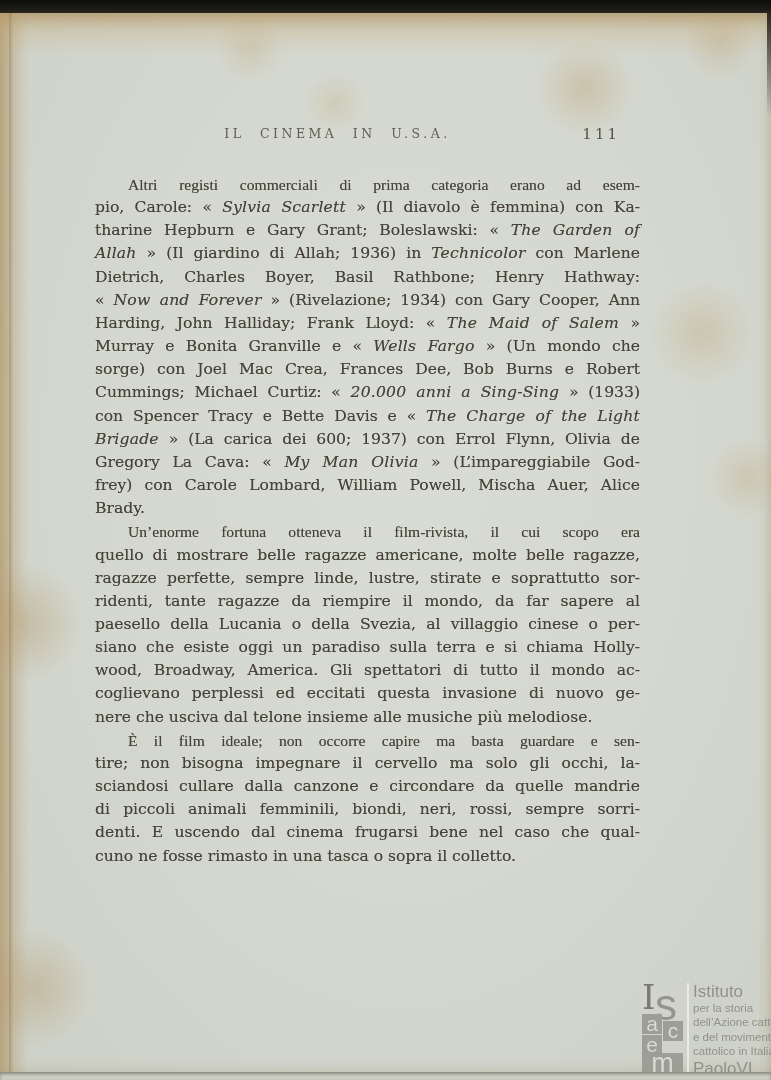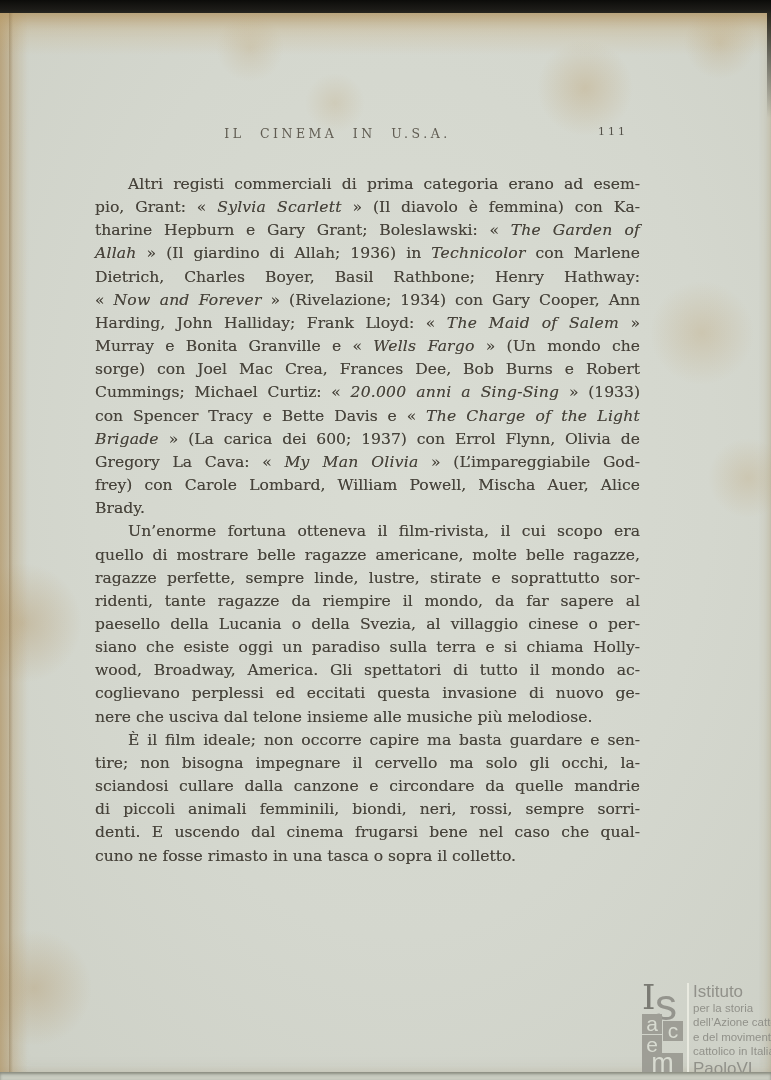--- a/index.html
+++ b/index.html
@@ -34,28 +34,28 @@
   .crease{position:absolute;left:9px;top:0;bottom:0;width:4px;
     background:linear-gradient(90deg, rgba(115,90,50,.30), rgba(115,90,50,0));}
   
   .bottom-strip{position:absolute;left:0;right:0;bottom:0;height:8px;background:#c9ccc0;
     box-shadow:inset 0 2px 3px rgba(55,55,45,.45);}
 
   
   .page-header{position:absolute;left:95px;top:113px;width:545px;height:22px;color:#5d5a51;}
   .running-title{display:block;text-align:center;transform:translateX(-30px);
     font-size:12.5px;letter-spacing:3.5px;word-spacing:8px;color:#605c52;}
-  .page-number{position:absolute;right:12px;top:-1px;font-size:11px;letter-spacing:3px;color:#55524a;}
+  .page-number{position:absolute;right:20px;top:-1px;font-size:15px;letter-spacing:3px;color:#55524a;}
 
   
   .text-block{position:absolute;left:95px;top:160px;width:545px;
     font-size:15.6px;line-height:23.15px;color:#46423a;
     text-shadow:0 0 .5px rgba(70,64,52,.55);}
   .line{text-align:justify;text-align-last:justify;}
-  .line.first{text-indent:33px;}
+  .line.first{text-indent:33px;font-family:Liberation Serif, serif;}
   .line.last{text-align-last:left;}
   .line i{letter-spacing:.2px;}
 
   
   .wm{position:absolute;left:642px;top:970px;display:flex;opacity:.92;
       font-family:"Liberation Sans", sans-serif;}
   .wm-letters{position:relative;width:41px;height:94px;}
   .wm-letters span{position:absolute;display:block;}
   .wm-letters span:nth-child(1){left:0;top:-3px;font-family:"DejaVu Serif",serif;
     font-size:34px;line-height:34px;color:#73736c;}
@@ -84,21 +84,21 @@
     <div class="crease"></div>
 
     <div class="page-header">
       <span class="running-title">IL CINEMA IN U.S.A.</span>
       <span class="page-number">111</span>
     </div>
 
     <div class="text-block">
         <div>
           <div class="line first"><span>Altri registi commerciali di prima categoria erano ad esem-</span></div>
-          <div class="line"><span>pio, Grant: « </span><i>Sylvia Scarlett</i><span> » (Il diavolo è femmina) con Ka-</span></div>
+          <div class="line"><span>pio, Carole: « </span><i>Sylvia Scarlett</i><span> » (Il diavolo è femmina) con Ka-</span></div>
           <div class="line"><span>tharine Hepburn e Gary Grant; Boleslawski: « </span><i>The Garden of</i></div>
           <div class="line"><i>Allah</i><span> » (Il giardino di Allah; 1936) in </span><i>Technicolor</i><span> con Marlene</span></div>
           <div class="line"><span>Dietrich, Charles Boyer, Basil Rathbone; Henry Hathway:</span></div>
           <div class="line"><span>« </span><i>Now and Forever</i><span> » (Rivelazione; 1934) con Gary Cooper, Ann</span></div>
           <div class="line"><span>Harding, John Halliday; Frank Lloyd: « </span><i>The Maid of Salem</i><span> »</span></div>
           <div class="line"><span>Murray e Bonita Granville e « </span><i>Wells Fargo</i><span> » (Un mondo che</span></div>
           <div class="line"><span>sorge) con Joel Mac Crea, Frances Dee, Bob Burns e Robert</span></div>
           <div class="line"><span>Cummings; Michael Curtiz: « </span><i>20.000 anni a Sing-Sing</i><span> » (1933)</span></div>
           <div class="line"><span>con Spencer Tracy e Bette Davis e « </span><i>The Charge of the Light</i></div>
           <div class="line"><i>Brigade</i><span> » (La carica dei 600; 1937) con Errol Flynn, Olivia de</span></div>

